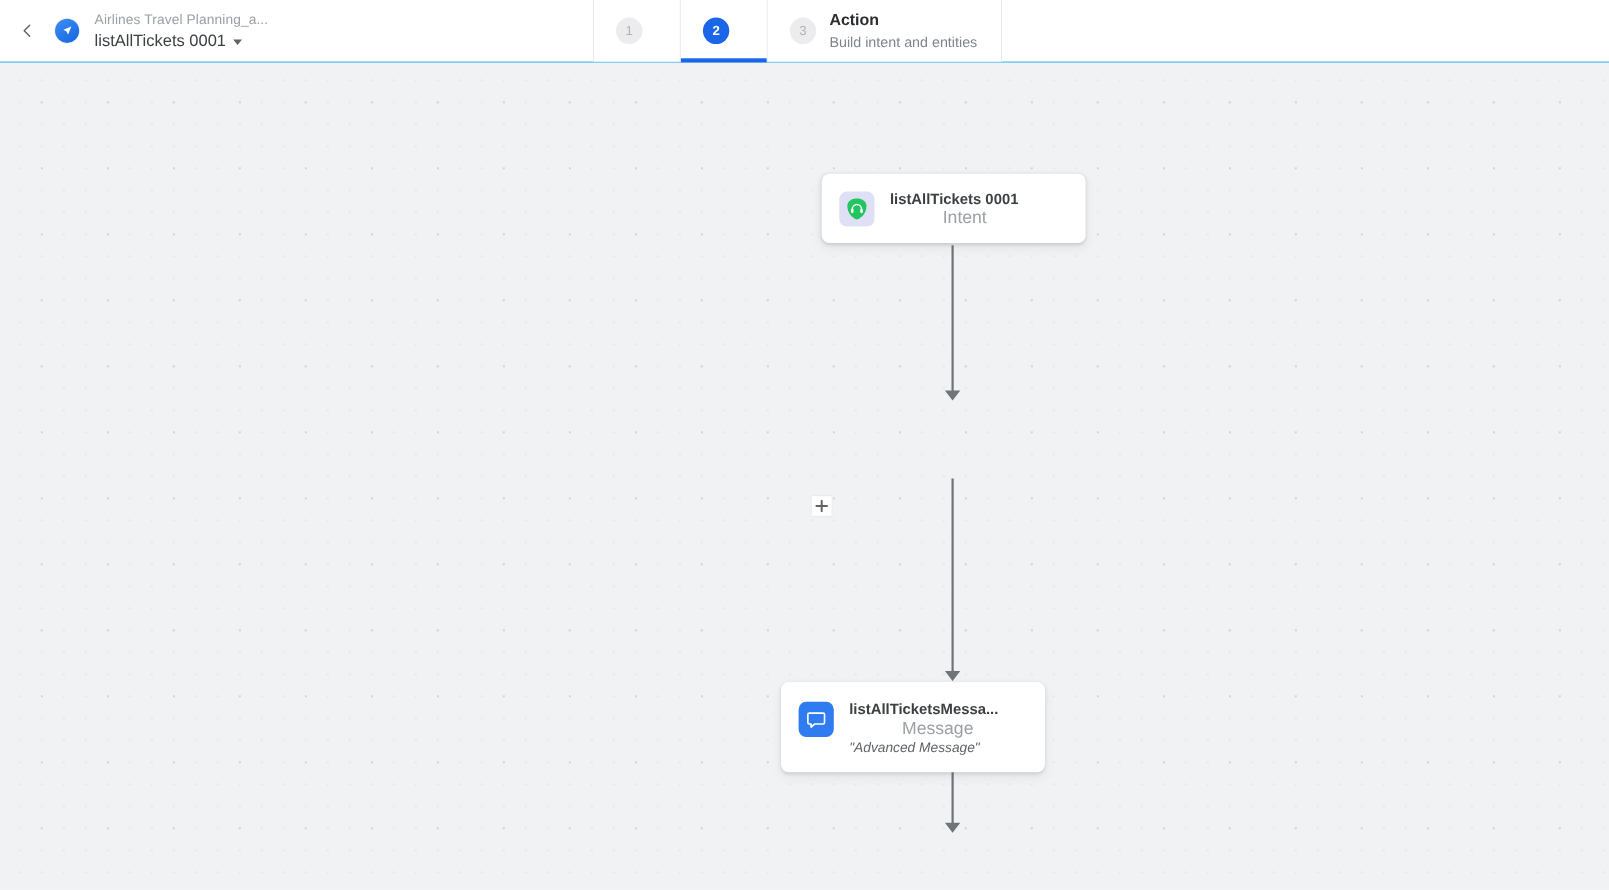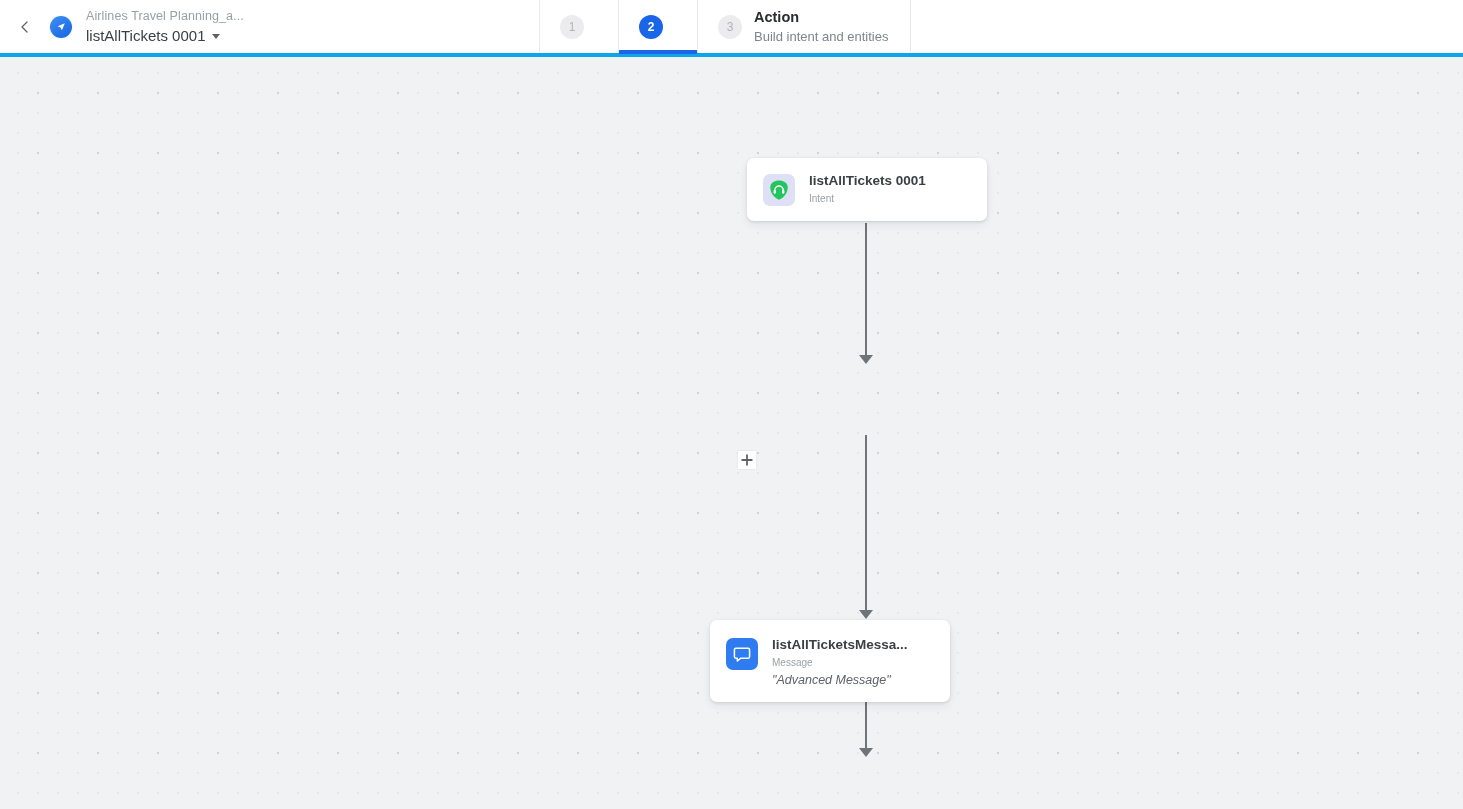--- a/index.html
+++ b/index.html
@@ -11,21 +11,21 @@
     background: #ffffff;
   }
 
   
   #header {
     position: absolute;
     top: 0; left: 0;
     width: 1463px;
     height: 57px;
     background: #ffffff;
-    border-bottom: 4px solid #0ea5e9;
+    border-bottom: 1px solid #0ea5e9;
     display: flex;
     align-items: stretch;
   }
 
   #breadcrumb-zone {
     width: 540px;
     height: 100%;
     display: flex;
     align-items: center;
     padding-left: 12px;
@@ -179,25 +179,26 @@
 
   .node-text { overflow: hidden; }
   .node-title {
     font-size: 13.5px;
     font-weight: bold;
     color: #3c4043;
     line-height: 18px;
     white-space: nowrap;
   }
   .node-sub {
-    font-size: 10px;
+    font-size: 16px;
     color: #9aa0a6;
     line-height: 16px;
     margin-top: 1px;
     white-space: nowrap;
+    margin-left: 48px;
   }
   .node-extra {
     font-size: 12.5px;
     color: #5f6368;
     font-style: italic;
     line-height: 16px;
     margin-top: 1px;
     white-space: nowrap;
   }
 

